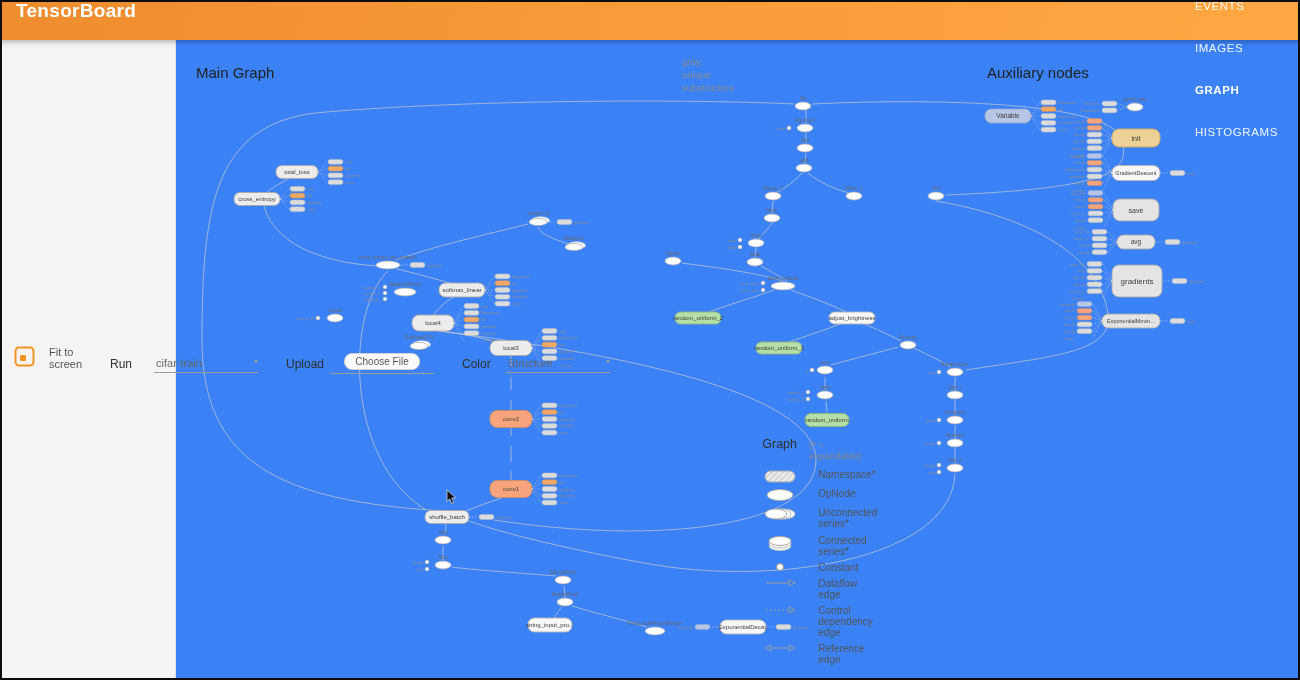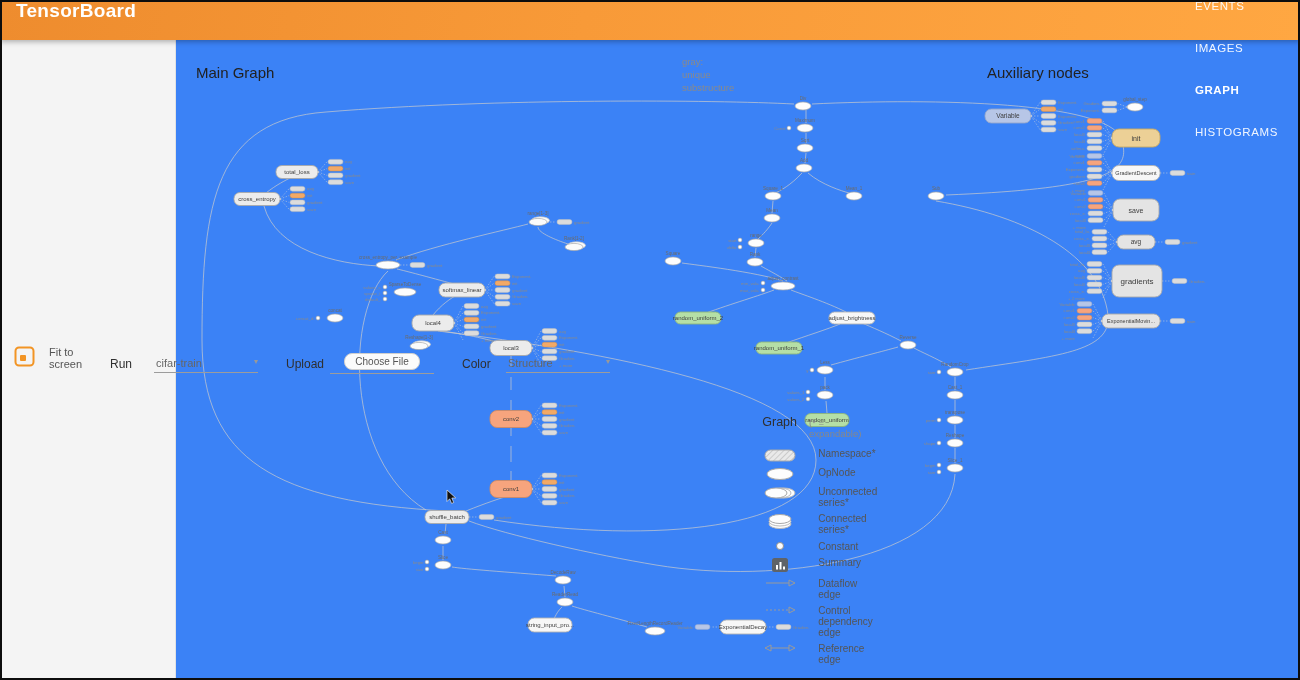--- a/index.html
+++ b/index.html
@@ -142,31 +142,20 @@
       </span>
       <span class="legend-lb">Connected series*</span>
     </div>
     <div class="legend-row">
       <span class="legend-ic">
         <svg width="34" height="10">
             <circle cx="17" cy="5" r="3.5" fill="#fdfdfd" stroke="#8f8f8f"></circle>
           </svg>
       </span>
       <span class="legend-lb">Constant</span>
-    </div>
-    <div class="legend-row">
-      <span class="legend-ic">
-        <svg width="34" height="16">
-            <rect x="9" y="1" width="16" height="14" rx="2.5" fill="#5f6368"></rect>
-            <rect x="13" y="8" width="2" height="4.5" fill="#fff"></rect>
-            <rect x="16.5" y="5" width="2" height="7.5" fill="#fff"></rect>
-            <rect x="20" y="9.5" width="2" height="3" fill="#fff"></rect>
-          </svg>
-      </span>
-      <span class="legend-lb">Summary</span>
     </div>
     <div class="legend-row">
       <span class="legend-ic">
         <svg width="34" height="10">
             <line x1="3" y1="5" x2="26" y2="5" stroke="#9a9a9a"></line>
             <path d="M26,2 L32,5 L26,8 Z" fill="none" stroke="#9a9a9a"></path>
           </svg>
       </span>
       <span class="legend-lb">Dataflow edge</span>
     </div>

